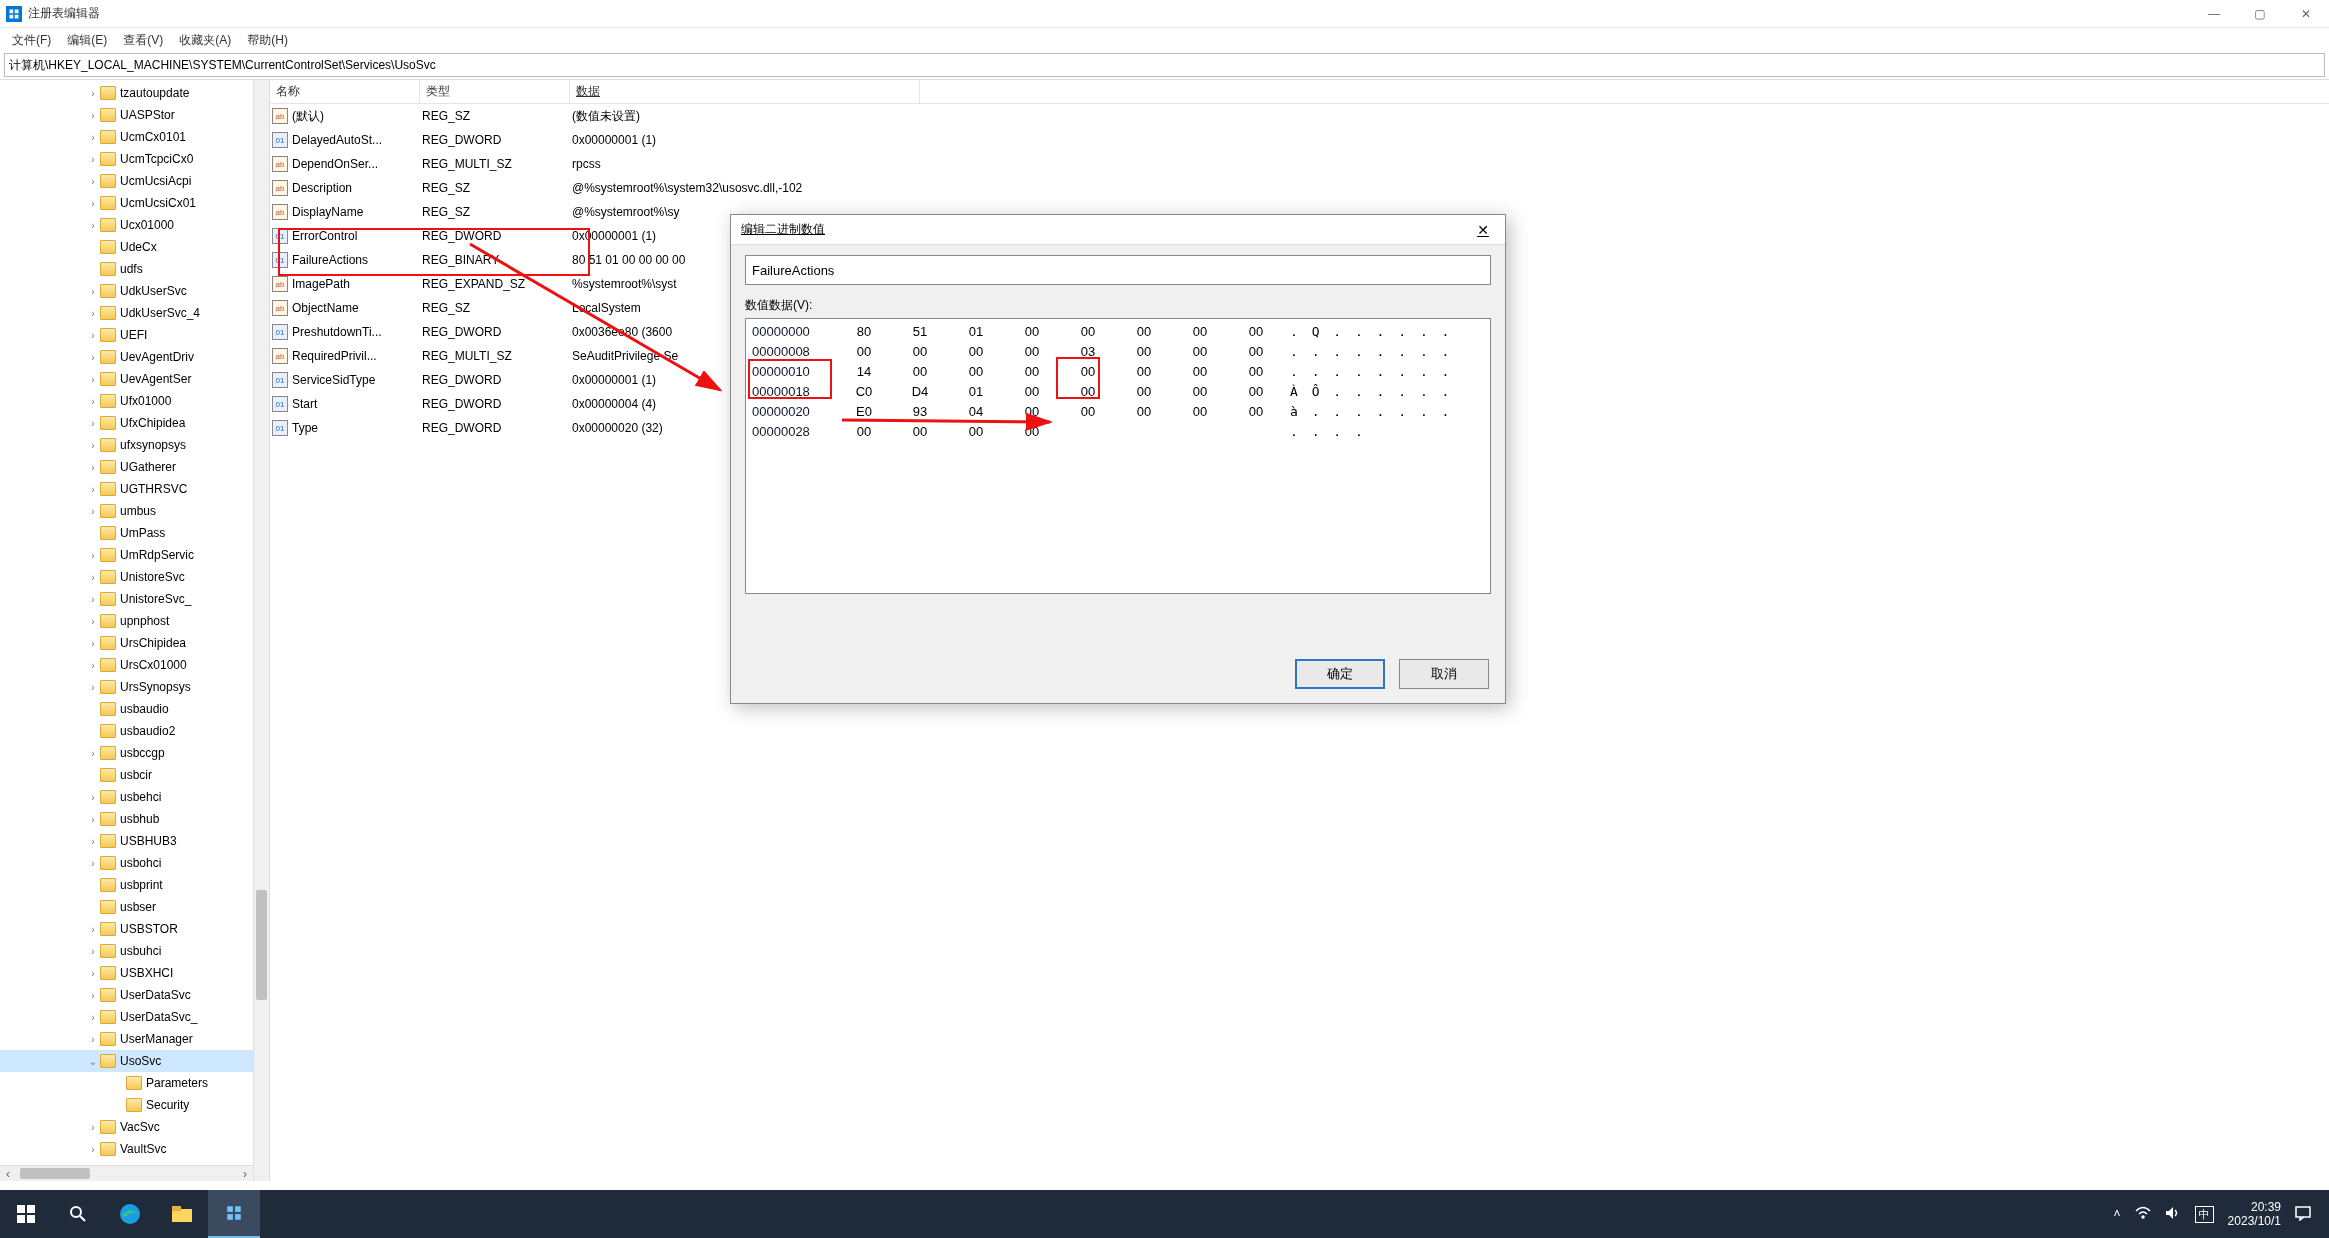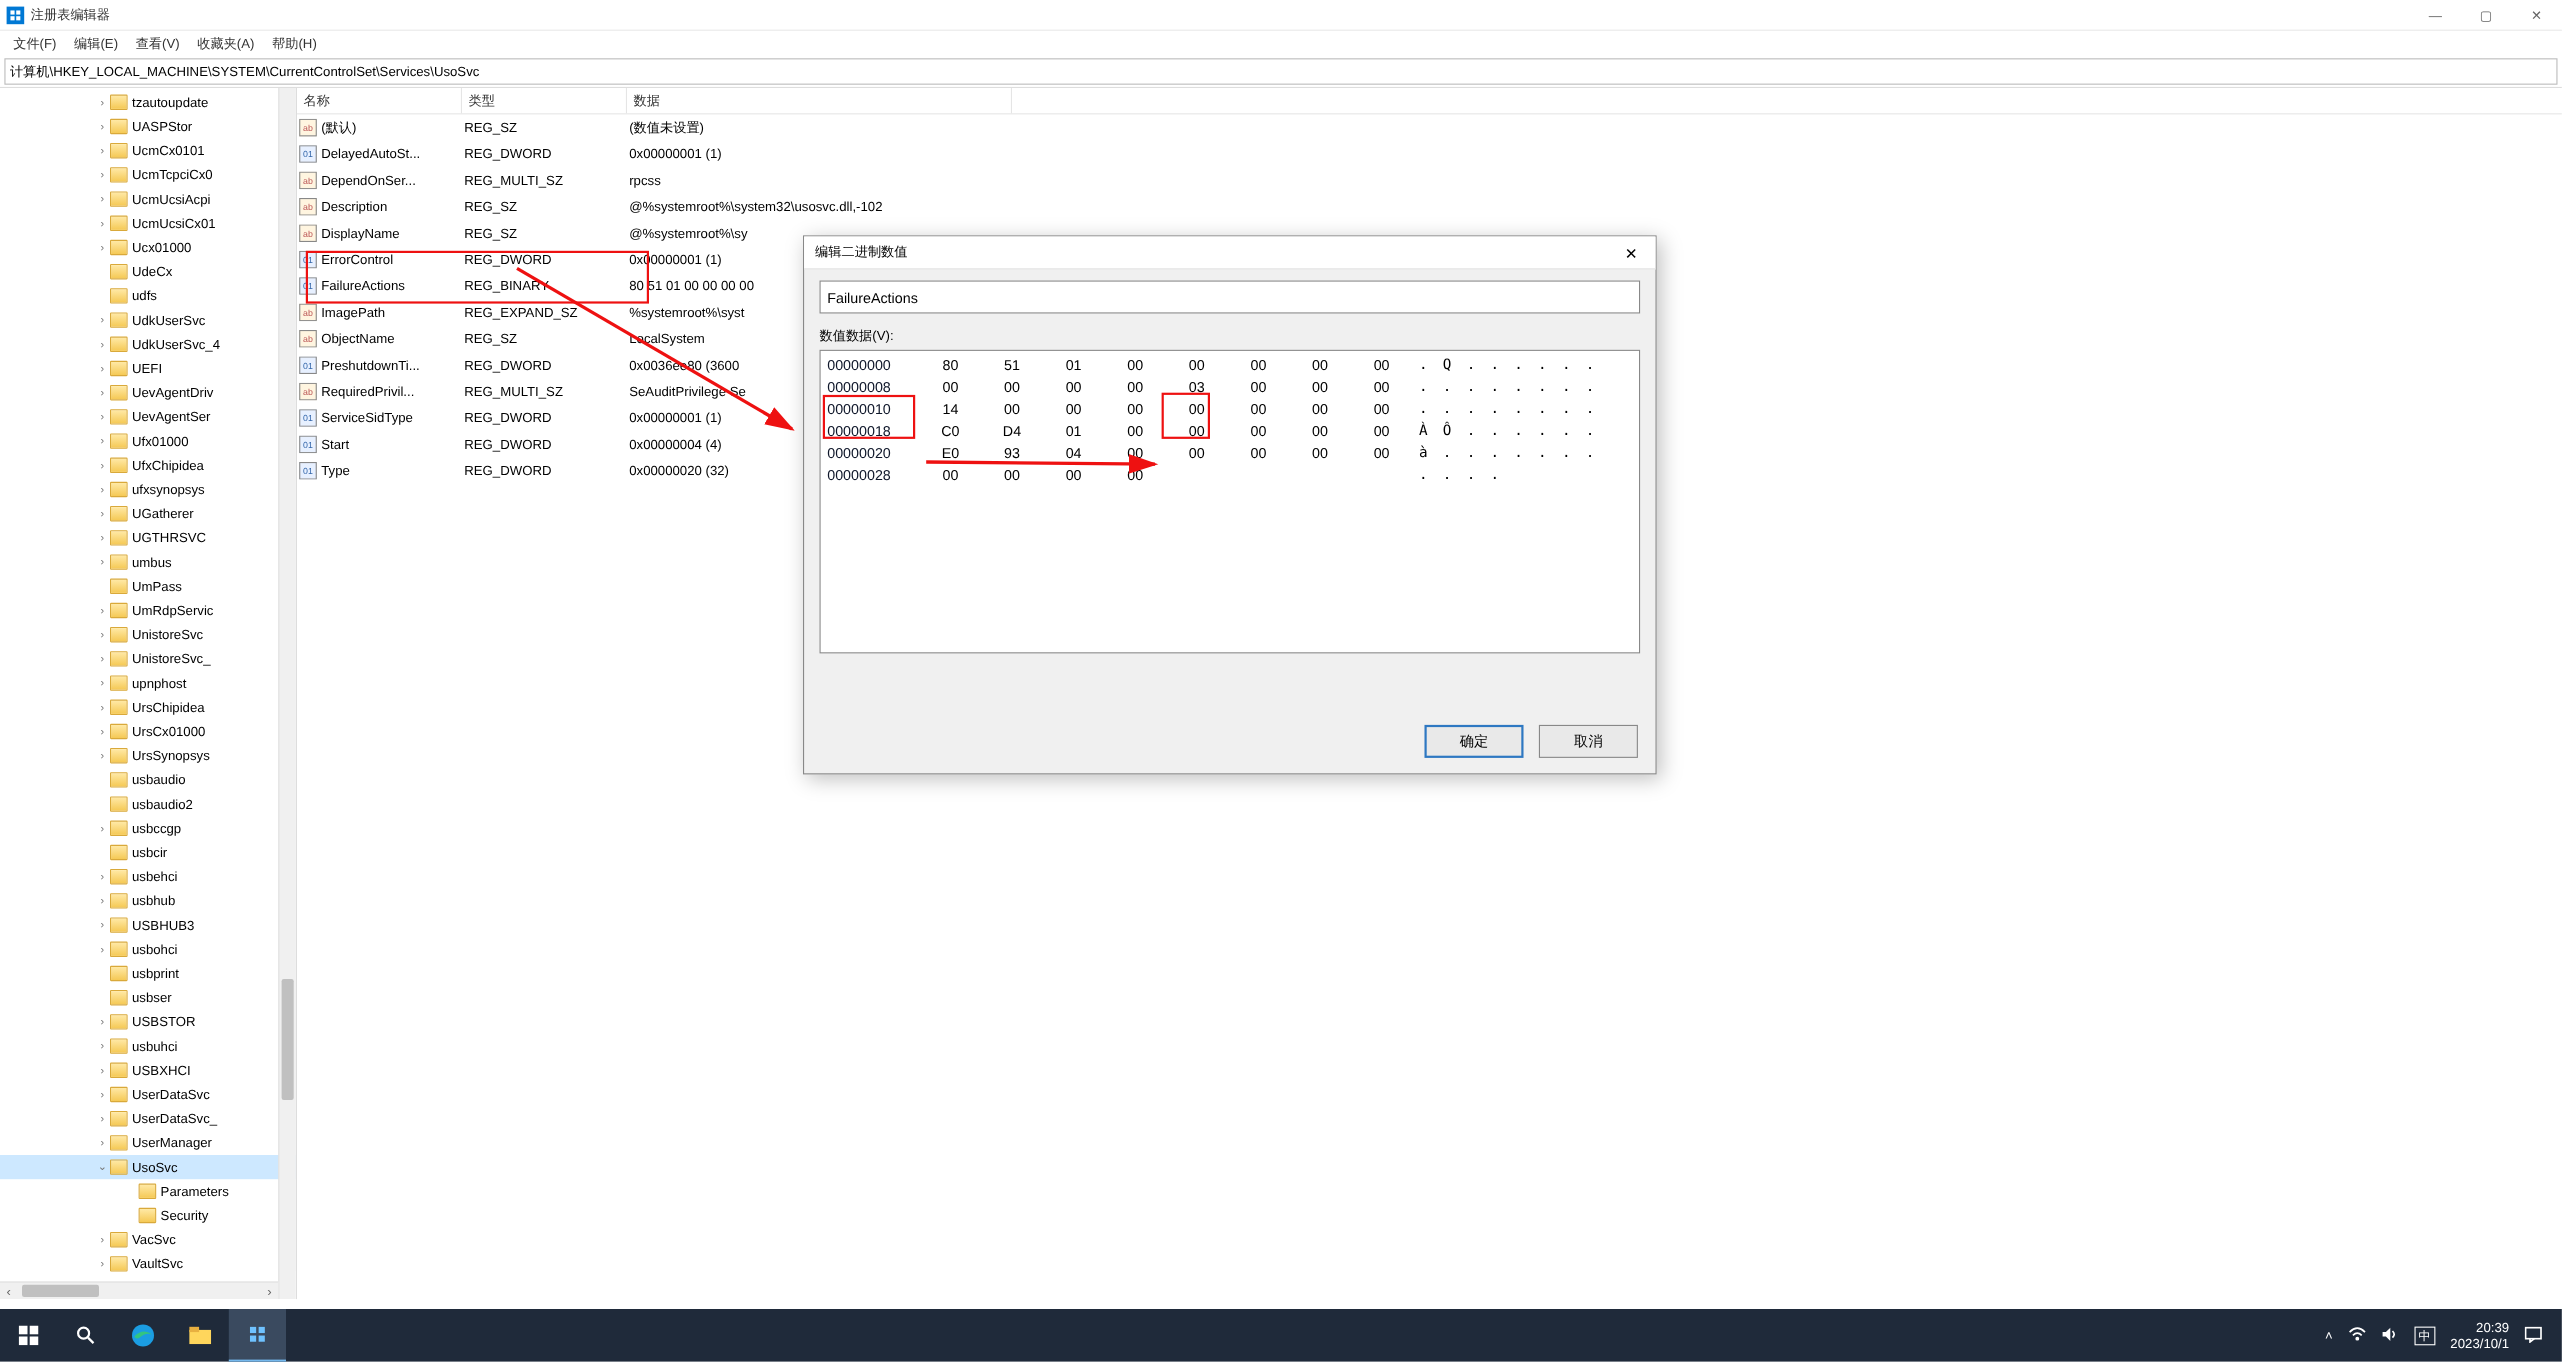--- a/index.html
+++ b/index.html
@@ -35,34 +35,34 @@
 .tree-row.sel { background: #cde8ff; }
 .tree-row.sel .label { color: #000; }
 .tree-row.child { padding-left: 112px; }
 
 
 .list-pane { flex: 1; background: #fff; position: relative; }
 .list-header { display: flex; height: 24px; align-items: center; border-bottom: 1px solid #e5e5e5; font-size: 12px; color: #333; }
 .list-header > div { padding-left: 6px; border-right: 1px solid #e5e5e5; height: 100%; display:flex; align-items:center; }
 .col-name { width: 150px; }
 .col-type { width: 150px; }
-.col-data { width: 350px; }
+.col-data { width: 350px; text-decoration: underline; }
 .list-body { }
 .list-row { display: flex; height: 24px; align-items: center; font-size: 12px; }
 .list-row > div { padding-left: 2px; white-space: nowrap; overflow: hidden; }
 .list-row .ic { width: 16px; height: 16px; border: 1px solid #888; margin-right: 4px; font-size: 8px; display:flex; align-items:center; justify-content:center; flex-shrink:0; }
 .ic-str { background: #fff5e0; color:#b55;}
 .ic-bin { background: #e7f0ff; color:#36a;}
 .list-row .ncell { width: 150px; display: flex; align-items: center; }
 .list-row .tcell { width: 150px; }
 .list-row .dcell { width: 530px; }
 
 
 .dialog { position: absolute; left: 730px; top: 214px; width: 776px; height: 490px; background: #f0f0f0; border: 1px solid #888; box-shadow: 4px 4px 18px rgba(0,0,0,.25); }
-.dlg-title { height: 30px; display: flex; align-items: center; padding-left: 10px; font-size: 12px; background: #fff; border-bottom: 1px solid #ddd; }
+.dlg-title { height: 30px; display: flex; align-items: center; padding-left: 10px; font-size: 12px; background: #fff; border-bottom: 1px solid #ddd; text-decoration: underline; }
 .dlg-close { margin-left: auto; width: 44px; height: 30px; display: flex; align-items: center; justify-content: center; font-size: 14px; }
 .dlg-body { padding: 10px 14px; }
 .dlg-label { font-size: 12px; margin-bottom: 4px; margin-top: 6px; }
 .dlg-input { width: 100%; height: 30px; border: 1px solid #888; background: #fff; padding: 0 6px; font-size: 13px; }
 .hexbox { width: 100%; height: 276px; border: 1px solid #888; background: #fff; font-family: Consolas, monospace; font-size: 13px; padding: 2px 0; position: relative; margin-top: 4px;}
 .hexline { display: grid; grid-template-columns: 90px 56px 56px 56px 56px 56px 56px 56px 56px 180px; height: 20px; align-items:center;}
 .hexline > span { text-align: center; }
 .hexline .addr { text-align: left; padding-left: 6px; color: #0f172a;}
 .hexline .asc { text-align: left; padding-left: 6px; letter-spacing: 3px; font-family: Consolas, monospace;}
 .dlg-btns { position: absolute; right: 16px; bottom: 14px; display: flex; gap: 14px; }

